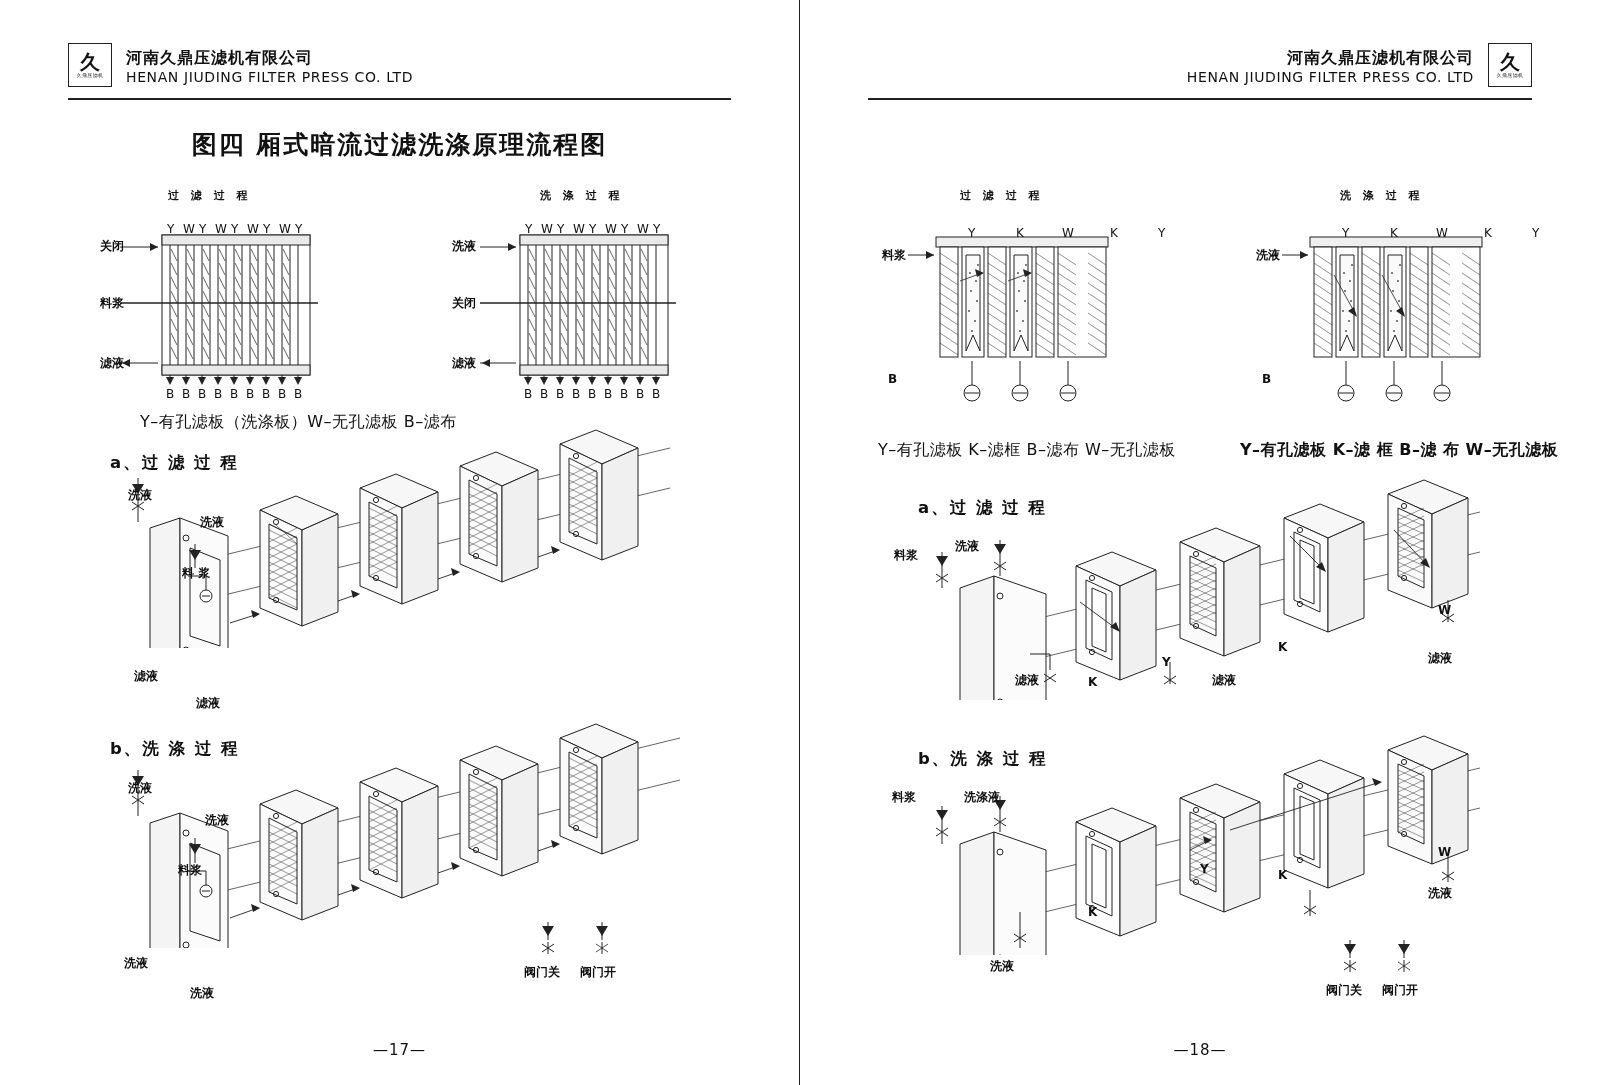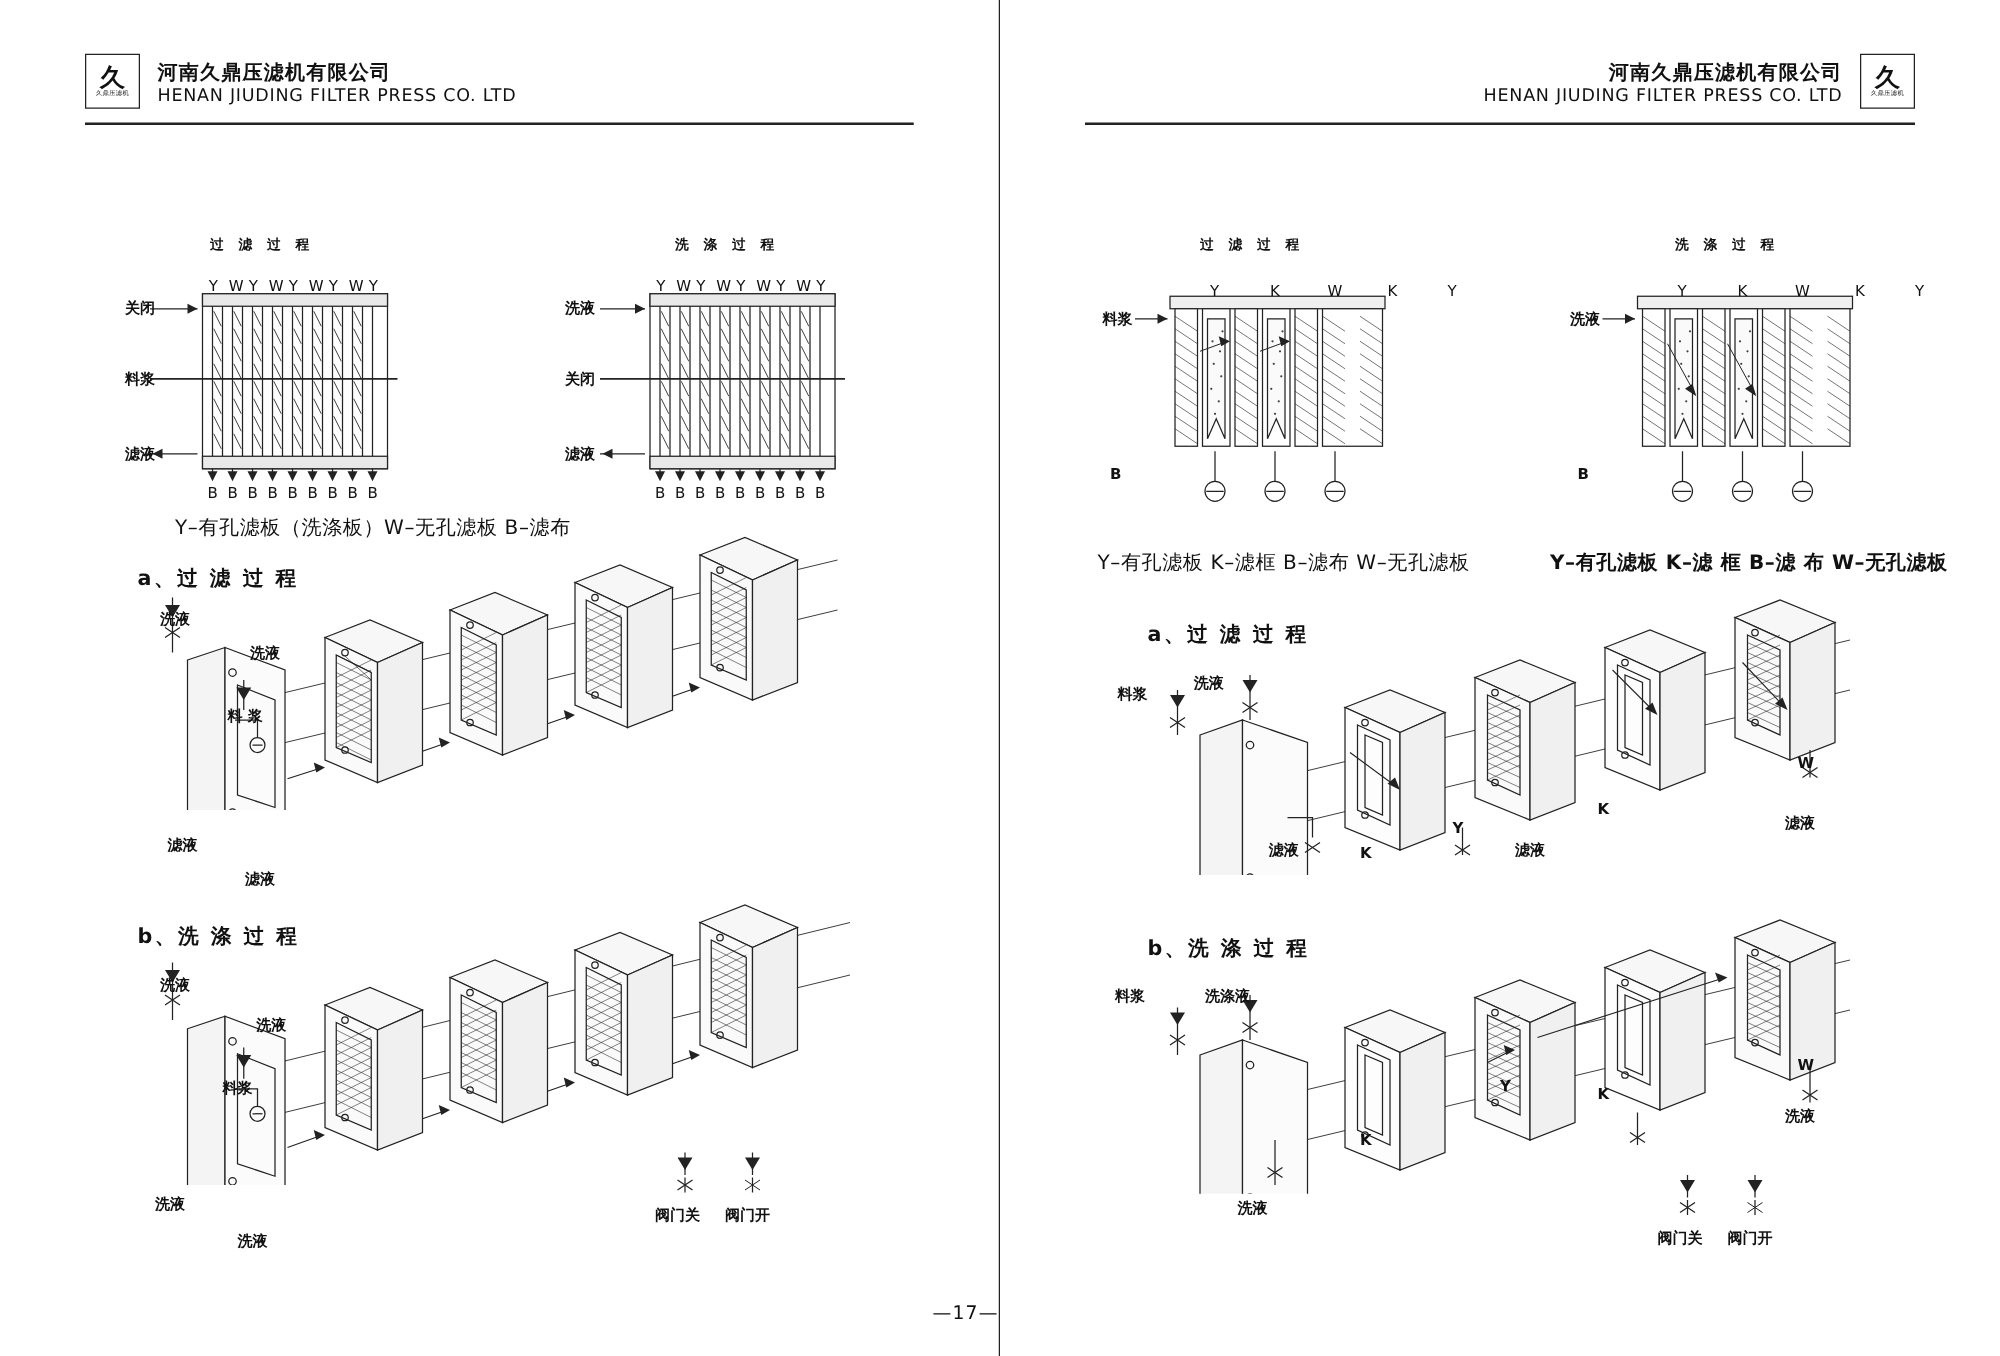--- a/index.html
+++ b/index.html
@@ -19,21 +19,21 @@
   .co .en{font-size:14px;letter-spacing:.6px;line-height:15px;font-weight:normal;}
   .page.right .co{text-align:right;}
   .rule{position:absolute;left:68px;right:68px;top:62px;height:2.2px;background:#222;}
   
   .fig-title{position:absolute;left:0;width:100%;top:128px;text-align:center;font-size:25px;font-weight:bold;letter-spacing:2px;}
   .proc-lbl{position:absolute;font-size:11px;letter-spacing:4px;font-weight:bold;}
   .legend{position:absolute;font-size:16px;letter-spacing:.5px;text-align:right;}
   .sect{position:absolute;font-size:16.5px;font-weight:bold;letter-spacing:2px;}
   .tiny{position:absolute;font-size:12px;}
   .tinyb{position:absolute;font-size:12px;font-weight:bold;}
-  .pg{position:absolute;bottom:26px;left:0;width:100%;text-align:right;font-size:15px;letter-spacing:1px;}
+  .pg{position:absolute;bottom:26px;left:0;width:100%;text-align:center;font-size:15px;letter-spacing:1px;}
   svg{display:block;}
 </style>
 </head>
 <body>
 
 <div class="spread">
 
   <div class="page left">
 
     <div class="hdr">
@@ -43,20 +43,21 @@
           <div class="sub">久鼎压滤机</div>
         </div>
         <div class="co">
           <div class="cn">河南久鼎压滤机有限公司</div>
           <div class="en">HENAN  JIUDING FILTER PRESS  CO. LTD</div>
         </div>
       </div>
       <div class="rule"></div>
     </div>
 
+    <div class="fig-title">图四  厢式暗流过滤洗涤原理流程图</div>
 
     <div class="proc-lbl" style="left:168px;top:188px;">过 滤 过 程</div>
     <div class="proc-lbl" style="left:540px;top:188px;">洗 涤 过 程</div>
 
     <svg width="800" height="190" style="position:absolute;left:0;top:215px;">
       <g stroke="#222" fill="none" stroke-width="1">
 
         <rect x="162" y="20" width="148" height="140" fill="#fff"></rect>
 
         <rect x="162" y="20" width="148" height="10" fill="#e9e9e9"></rect>
@@ -800,14 +801,15 @@
           <path d="M14,24 L26,32 M14,32 L26,24"></path>
         <path d="M74,2 L74,20"></path>
           <polygon points="68,6 80,6 74,16" fill="#222" stroke="none"></polygon>
         <path d="M74,22 L74,34"></path>
           <path d="M68,24 L80,32 M68,32 L80,24" stroke-width="0.8"></path>
       </g>
     </svg>
     <div class="tiny" style="left:526px;top:982px;font-weight:bold;">阀门关</div>
     <div class="tiny" style="left:582px;top:982px;font-weight:bold;">阀门开</div>
 
+    <div class="pg">—18—</div>
   </div>
 </div>
 
 </body></html>

